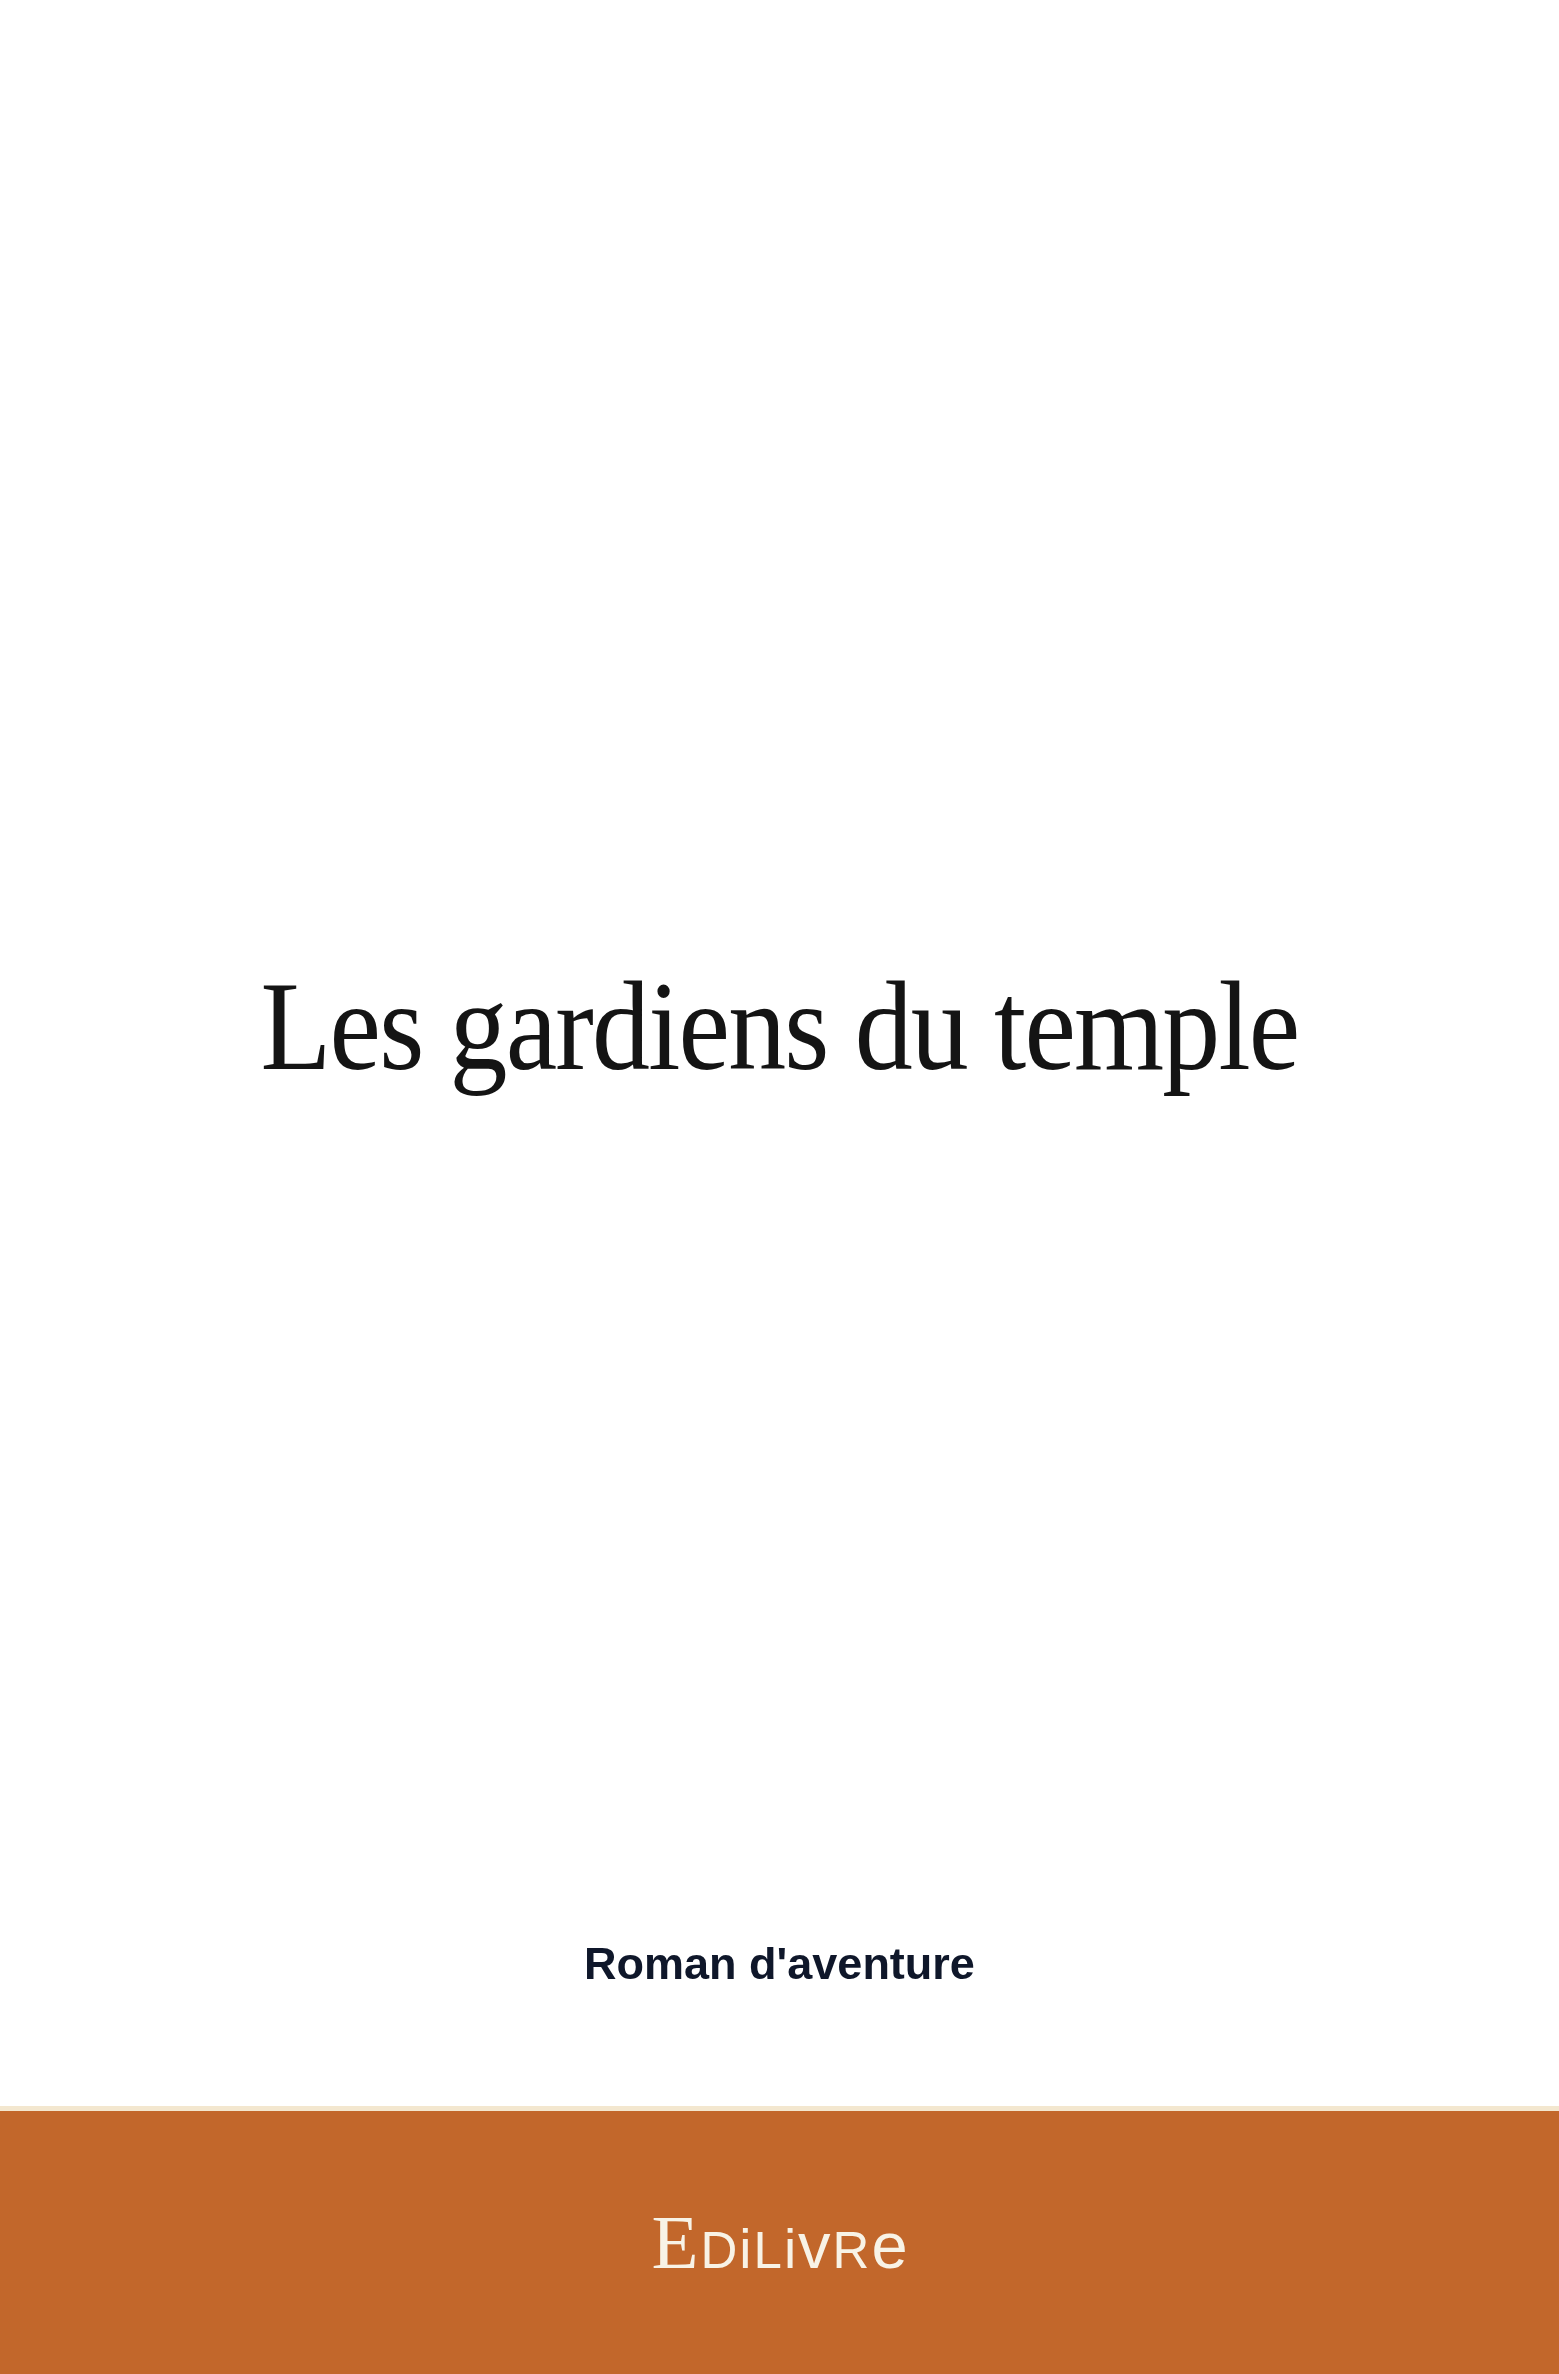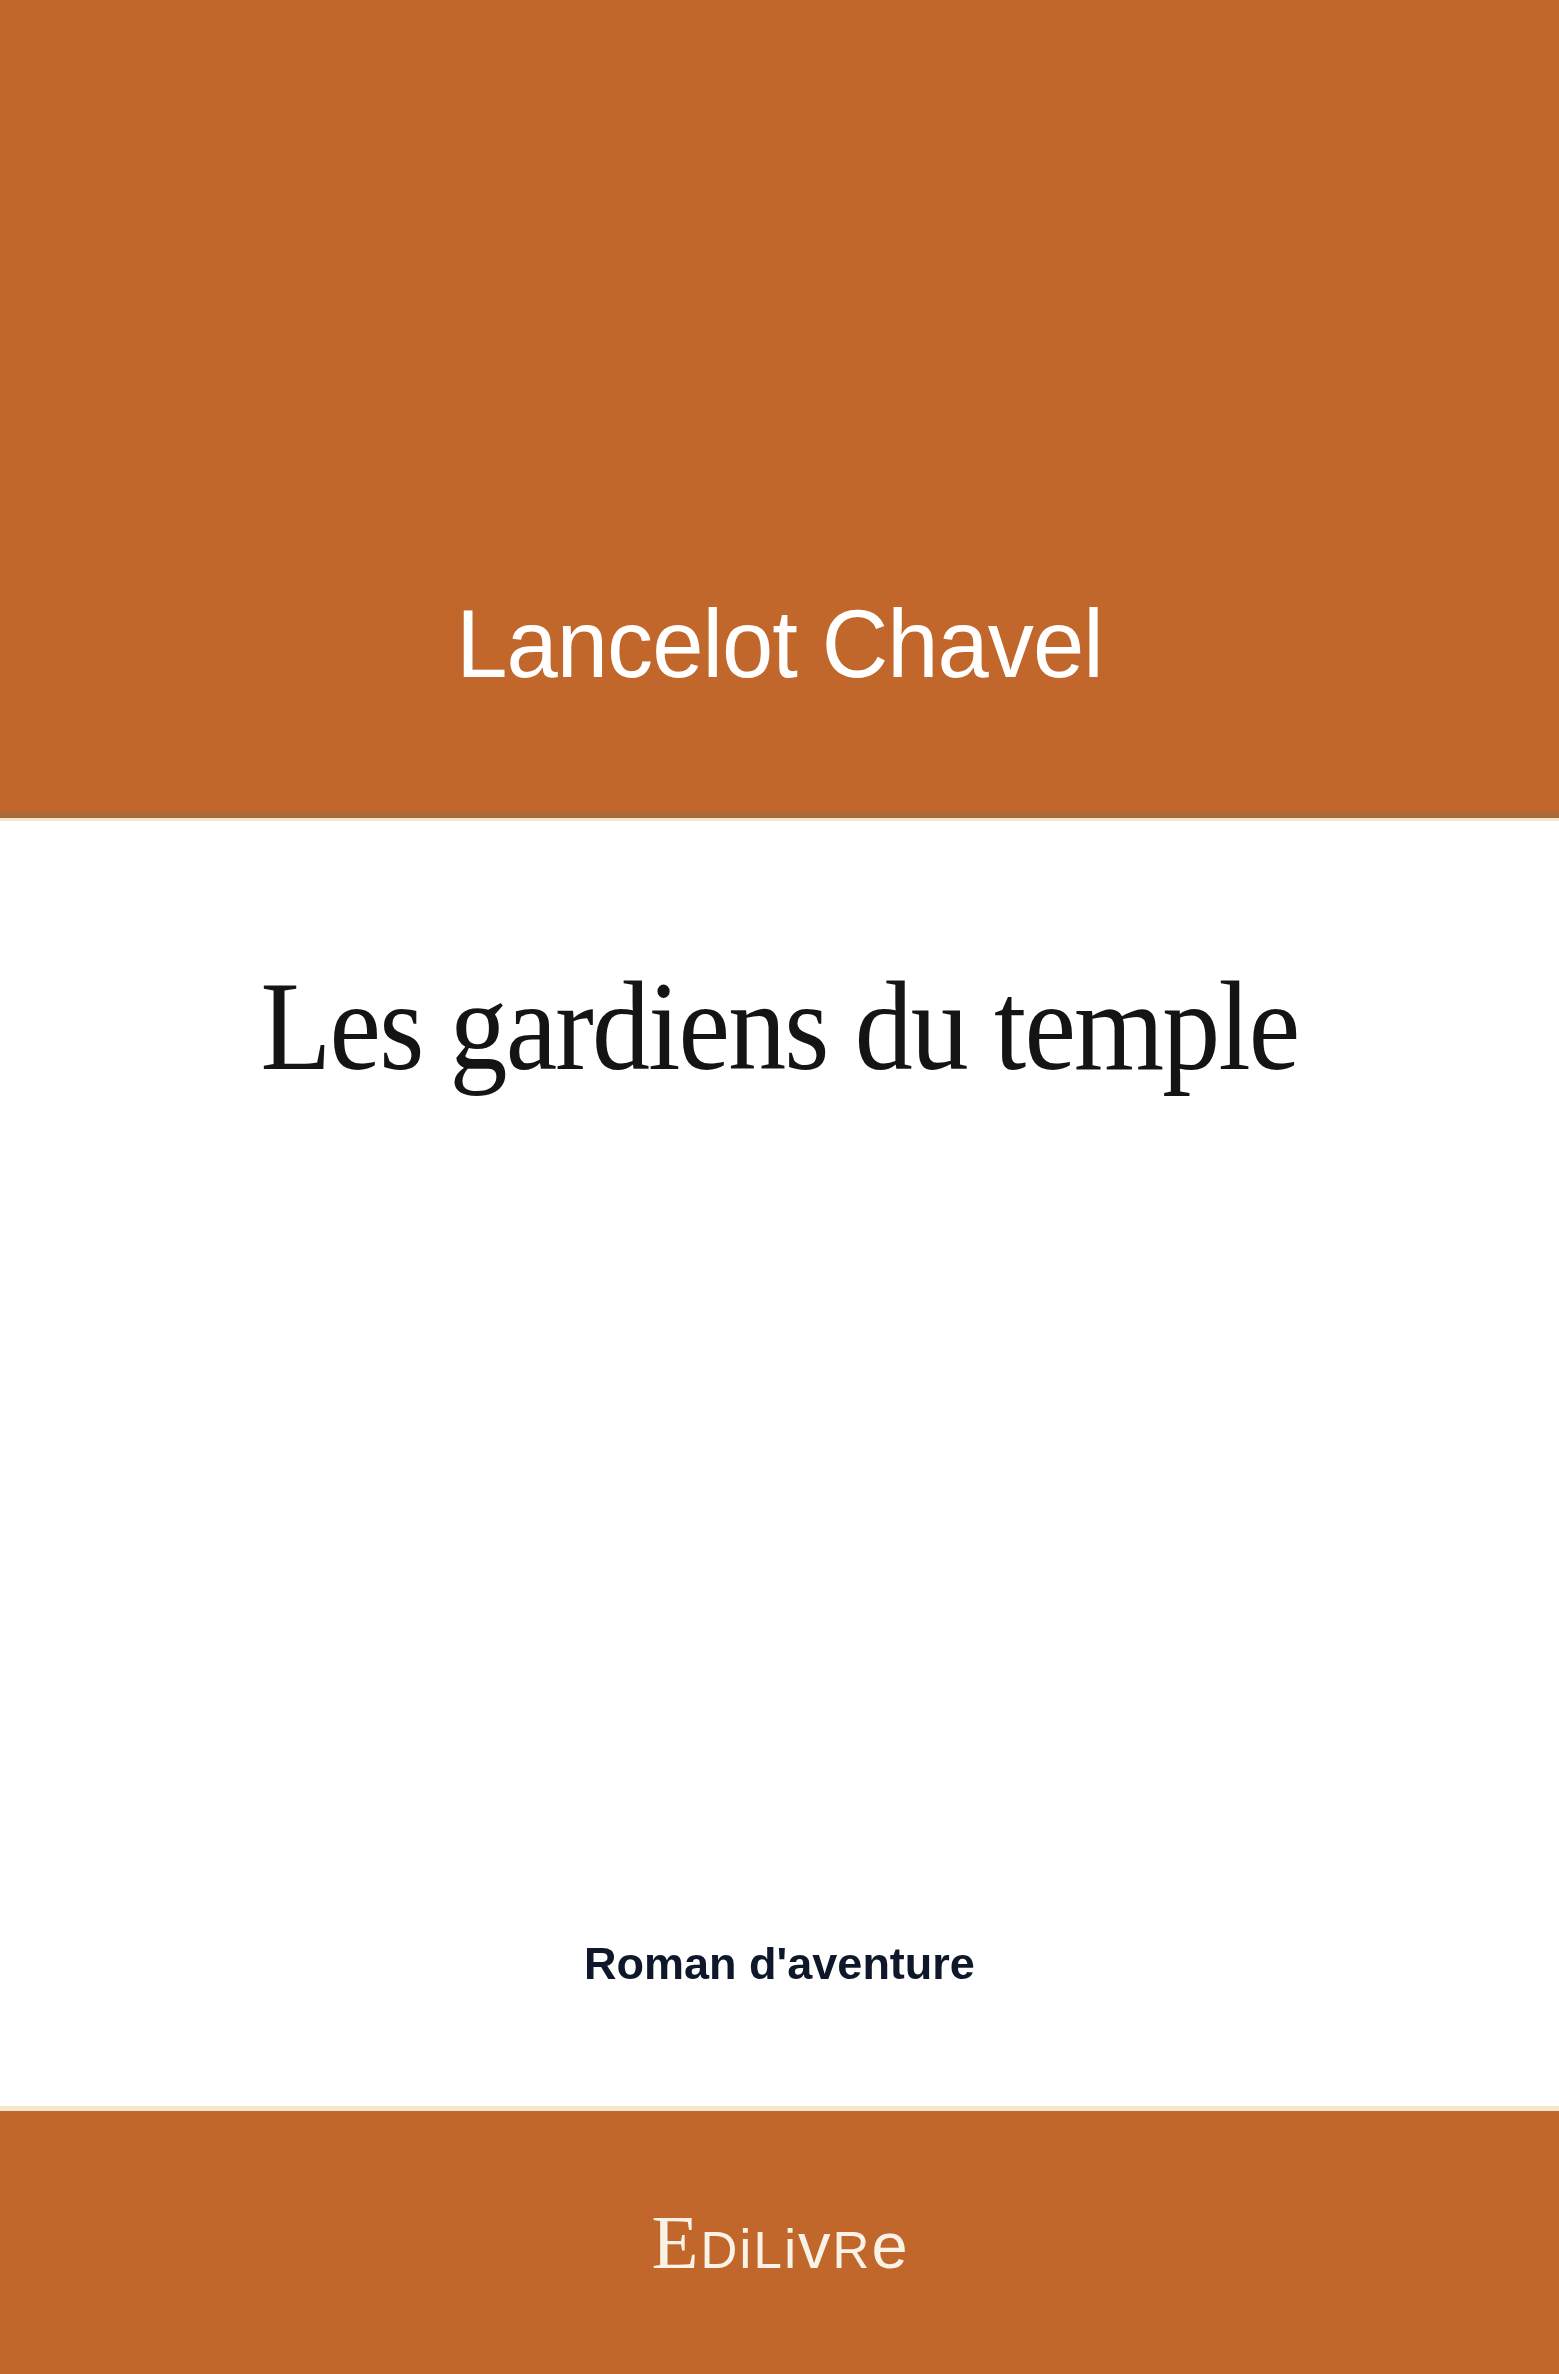--- a/index.html
+++ b/index.html
@@ -84,25 +84,20 @@
   .lg-serif { font-family: "Liberation Serif", serif; font-size: 77px; font-weight: 400; }
   .lg-cap   { font-size: 51px; text-transform: uppercase; font-weight: 400; }
   .lg-i     { font-size: 55px; font-weight: 400; }
   .lg-low   { font-size: 65px; font-weight: 400; }
 </style>
 </head>
 <body>
 
 <div class="cover">
 
-  <div class="band-top" style="background-color: rgb(194, 103, 43);">
-    <div class="author" style="color: rgb(255, 255, 255);">Lancelot Chavel</div>
-    <div class="edge-dark" style="background-color: rgb(168, 108, 59);"></div>
-    <div class="edge-cream" style="background-color: rgb(243, 231, 207);"></div>
-  </div>
 
   <div class="title" style="color: rgb(20, 20, 20);">Les gardiens du temple</div>
 
   <div class="genre" style="color: #0f172a;">Roman d'aventure</div>
 
   <div class="band-bottom" style="background-color: rgb(194, 103, 43);">
     <div class="edge-cream-top" style="background-color: rgb(243, 231, 207);"></div>
     <div class="logo" style="color: rgb(248, 243, 230);">
       <span class="lg-serif">E</span>
       <span class="lg-cap">D</span>

